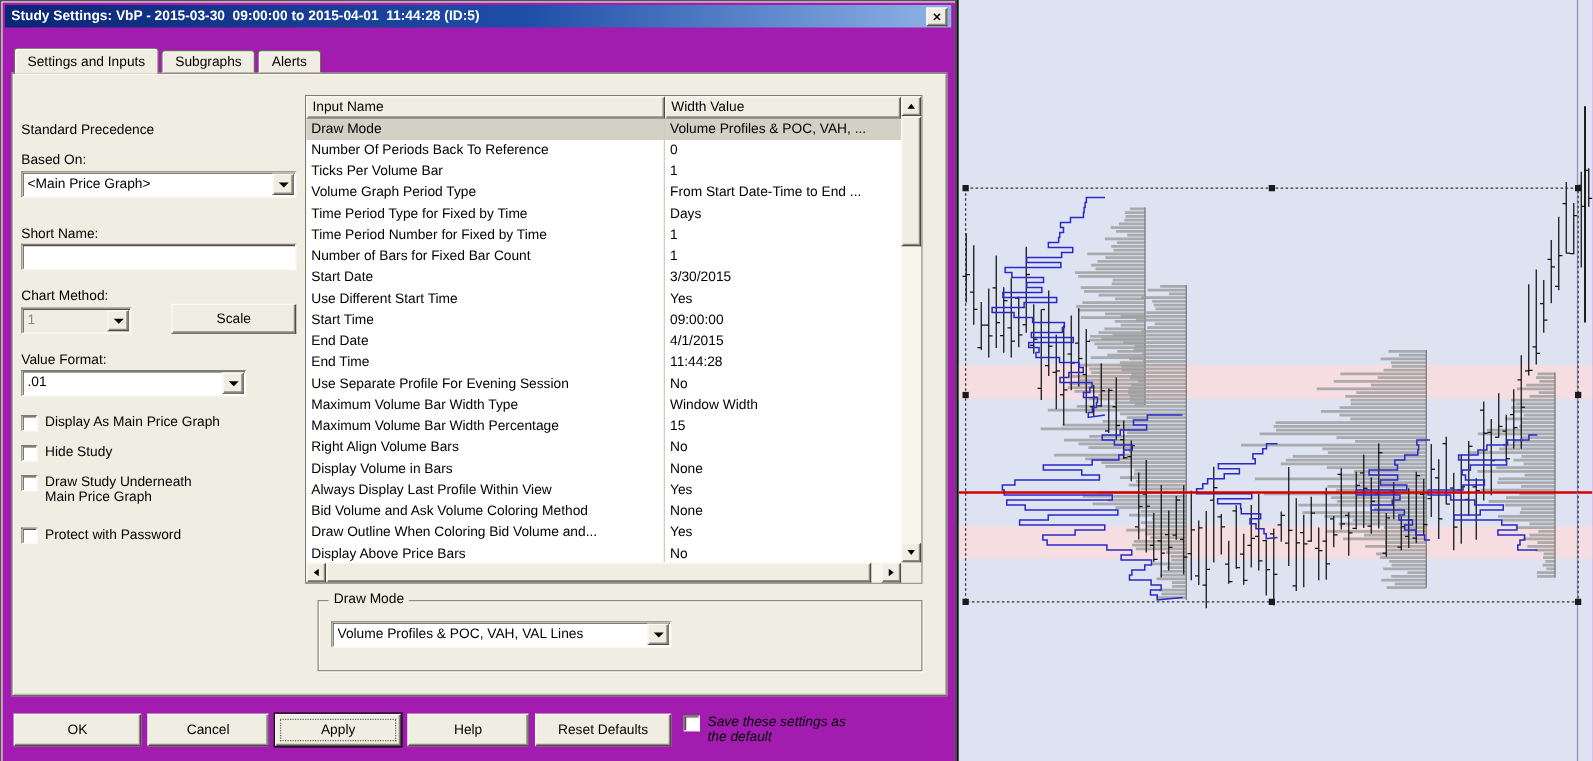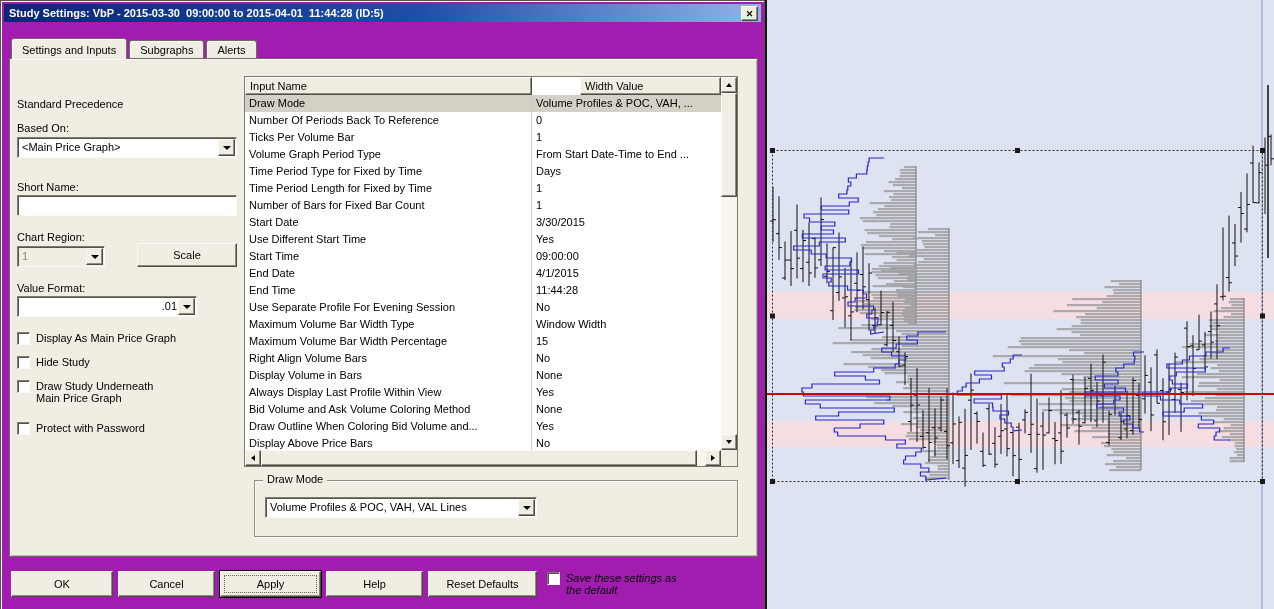--- a/index.html
+++ b/index.html
@@ -58,21 +58,21 @@
   
   .cb-row { position:absolute; display:flex; align-items:flex-start; gap:6px; }
   .cb-box { width:13px; height:13px; background:#fff; border:1px solid;
             border-color:#7e7c72 #fbfaf6 #fbfaf6 #7e7c72; box-shadow: inset 1px 1px 0 #55534a; flex:0 0 13px; }
   .cb-label { line-height:13px; white-space:nowrap; }
   .cb-row.wrap .cb-label { white-space:normal; max-width:134px; line-height:12px; }
 
   
   .table-wrap { position:absolute; left:243px; top:75px; width:494px; height:391px; background:#fff;
                 border:1px solid #7e7c72; }
-  .thead { position:absolute; left:0; top:0; right:16px; height:18px; display:flex;gap:48px; }
+  .thead { position:absolute; left:0; top:0; right:16px; height:18px; display:flex; }
   .th { background:#f0eee3; border:1px solid; border-color:#fbfaf6 #4e4c44 #4e4c44 #fbfaf6;
         box-shadow: inset -1px -1px 0 #8f8d82; padding:2px 4px 0; white-space:nowrap; overflow:hidden; }
   .th.cname { width:287px; }
   .th.cvalue { flex:1; }
   .tbody { position:absolute; left:0; top:18px; right:16px; bottom:16px; overflow:hidden; background:#fff; }
   .trow { display:flex; height:17px; line-height:16px; }
   .trow.selected { background:#d4d0c6; }
   .tcell { padding:0 4px; white-space:nowrap; overflow:hidden; }
   .tcell.cname { width:287px; border-right:1px solid #cfcdc2; }
   .tcell.cvalue { flex:1; }
@@ -131,31 +131,31 @@
     <div class="combo" style="left:16px; top:136px; width:220px;">
       <span class="combo-text">&lt;Main Price Graph&gt;</span>
       <span class="combo-btn">
           <i class="tri-down"></i>
         </span>
     </div>
 
     <div class="lbl" style="left:16px; top:180px;">Short Name:</div>
     <input class="text-input" style="left: 16px; top: 194px; width: 220px;" value="">
 
-    <div class="lbl" style="left:16px; top:230px;">Chart Region:</div>
+    <div class="lbl" style="left:16px; top:230px;">Chart Method:</div>
     <div class="combo disabled" style="left:16px; top:245px; width:88px;">
       <span class="combo-text">1</span>
       <span class="combo-btn">
           <i class="tri-down"></i>
         </span>
     </div>
     <button class="btn" style="left:136px; top:242px; width:100px; height:24px;">Scale</button>
 
     <div class="lbl" style="left:16px; top:281px;">Value Format:</div>
-    <div class="combo" style="left:16px; top:295px; width:180px;text-align:right;">
+    <div class="combo" style="left:16px; top:295px; width:180px;">
       <span class="combo-text">.01</span>
       <span class="combo-btn">
           <i class="tri-down"></i>
         </span>
     </div>
 
     <div class="cb-row" style="left:16px; top:331px;">
       <span class="cb-box"></span>
       <span class="cb-label">Display As Main Price Graph</span>
     </div>
@@ -192,21 +192,21 @@
           </div>
           <div class="trow">
             <div class="tcell cname">Volume Graph Period Type</div>
             <div class="tcell cvalue">From Start Date-Time to End ...</div>
           </div>
           <div class="trow">
             <div class="tcell cname">Time Period Type for Fixed by Time</div>
             <div class="tcell cvalue">Days</div>
           </div>
           <div class="trow">
-            <div class="tcell cname">Time Period Length for Fixed by Time</div>
+            <div class="tcell cname">Time Period Number for Fixed by Time</div>
             <div class="tcell cvalue">1</div>
           </div>
           <div class="trow">
             <div class="tcell cname">Number of Bars for Fixed Bar Count</div>
             <div class="tcell cvalue">1</div>
           </div>
           <div class="trow">
             <div class="tcell cname">Start Date</div>
             <div class="tcell cvalue">3/30/2015</div>
           </div>

